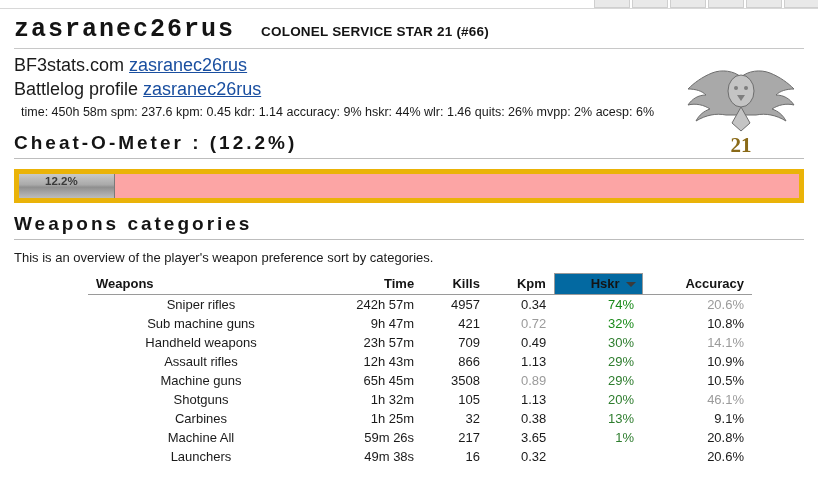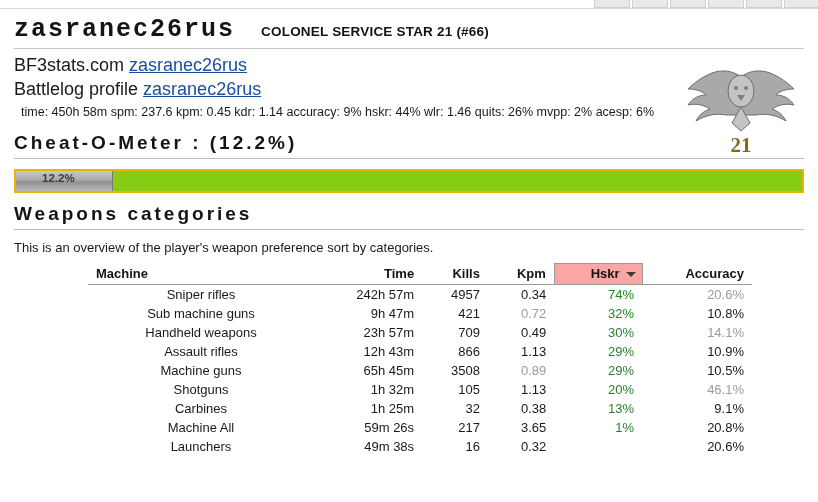--- a/index.html
+++ b/index.html
@@ -127,23 +127,23 @@
     border-top: 1px solid #bdbdbd;
     margin: 2px 0 10px 0;
   }
 
   
   .meter-wrap {
     margin: 6px 0 4px 0;
     position: relative;
   }
   .meter {
-    height: 24px;
-    border: 2px solid #eab308;
-    background: #84cc16;
+    height: 34px;
+    border: 5px solid #eab308;
+    background: #fca5a5;
     position: relative;
     box-sizing: border-box;
   }
   .meter-fill {
     position: absolute;
     left: 0; top: 0; bottom: 0;
     background: linear-gradient(to bottom, #c9c9c9 0%, #a9a9a9 45%, #8f8f8f 55%, #bcbcbc 100%);
     border-right: 1px solid #7a7a7a;
   }
   .meter-label {
@@ -173,21 +173,21 @@
     padding: 2px 8px 3px 8px;
     border-bottom: 1px solid #9a9a9a;
     color: #141414;
     white-space: nowrap;
   }
   table.weapons thead th.cat {
     text-align: left;
     width: 210px;
   }
   table.weapons thead th.sorted {
-    background: #fca5a5;
+    background: #0369a1;
     border: 1px solid #9a9a9a;
     border-bottom: 1px solid #9a9a9a;
     position: relative;
     padding-right: 22px;
   }
   .sort-arrow {
     position: absolute;
     right: 6px;
     top: 50%;
     margin-top: -2px;
@@ -271,21 +271,21 @@
   </div>
 
   <div class="section-title">Weapons categories</div>
   <hr class="rule">
 
   <div class="subtitle">This is an overview of the player's weapon preference sort by categories.</div>
 
   <table class="weapons">
     <thead>
       <tr>
-        <th class="cat">Machine</th>
+        <th class="cat">Weapons</th>
         <th>Time</th>
         <th>Kills</th>
         <th>Kpm</th>
         <th class="sorted">
           <span>Hskr</span>
           <span class="sort-arrow"></span>
         </th>
         <th>Accuracy</th>
       </tr>
     </thead>

